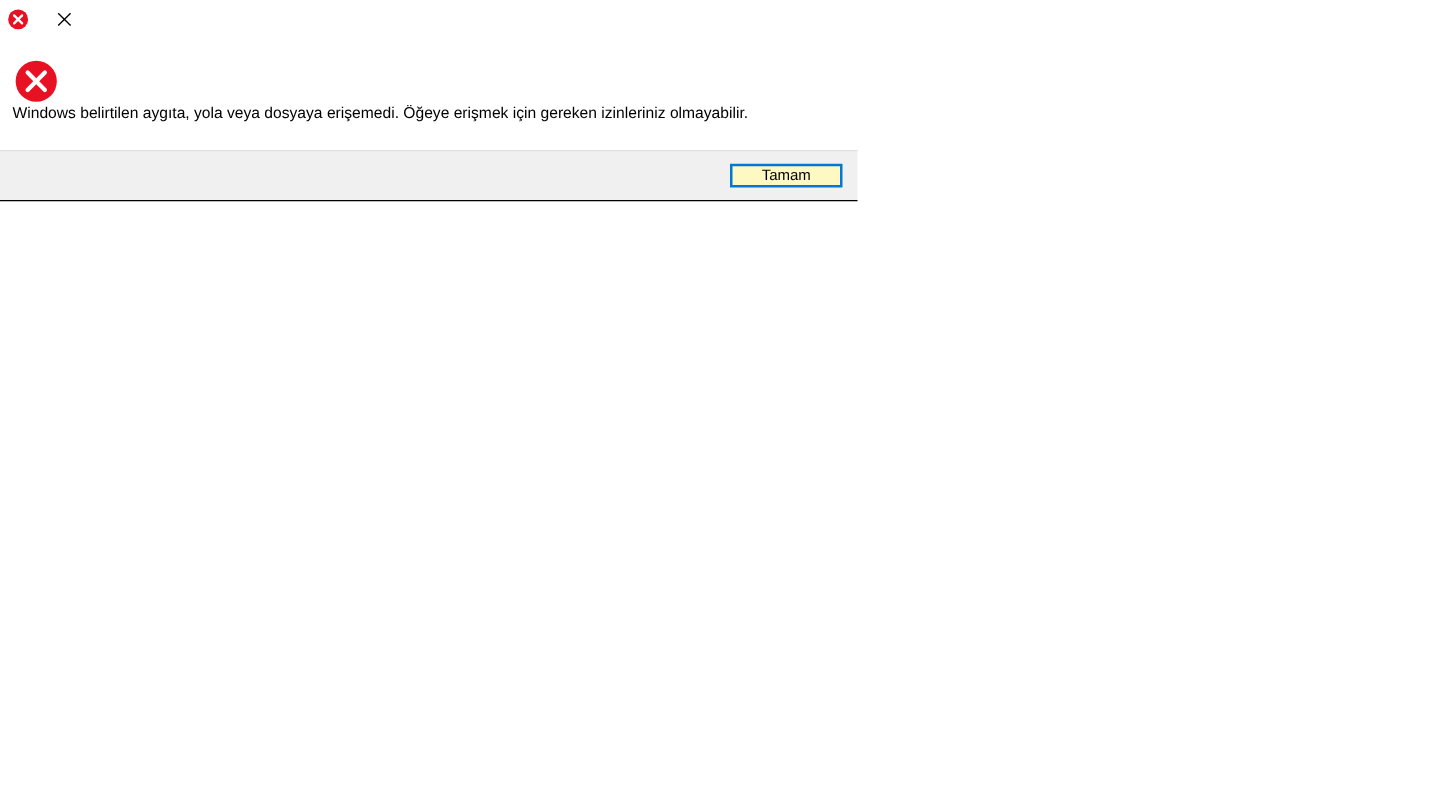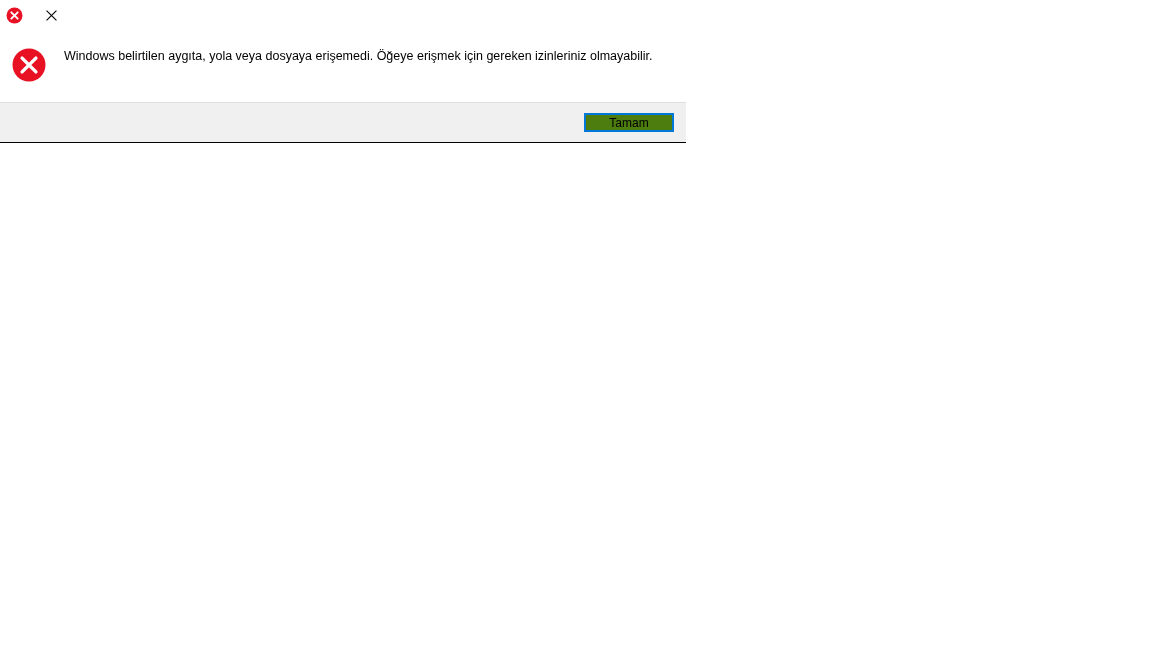--- a/index.html
+++ b/index.html
@@ -58,20 +58,21 @@
     }
     .close-btn svg {
       width: 11px;
       height: 11px;
     }
     .body-area {
       display: flex;
       align-items: flex-start;
       padding: 18px 20px 20px 10px;
       background: #fff;
+      flex-direction: column;
     }
     .error-icon {
       width: 34px;
       height: 34px;
       flex-shrink: 0;
       margin-right: 18px;
       margin-left: 2px;
     }
     .message-text {
       font-size: 12.5px;
@@ -83,21 +84,21 @@
       background: #f0f0f0;
       border-top: 1px solid #dfdfdf;
       padding: 10px 12px 10px 12px;
       display: flex;
       justify-content: flex-end;
       border-bottom: 1px solid #000;
     }
     .ok-btn {
       min-width: 90px;
       height: 19px;
-      background: #4d7c0f;
+      background: #fef9c3;
       border: 2px solid #0078d7;
       font-size: 12px;
       font-family: inherit;
       cursor: pointer;
       padding: 0 14px;
     }
   </style>
 </head>
 <body>
 

